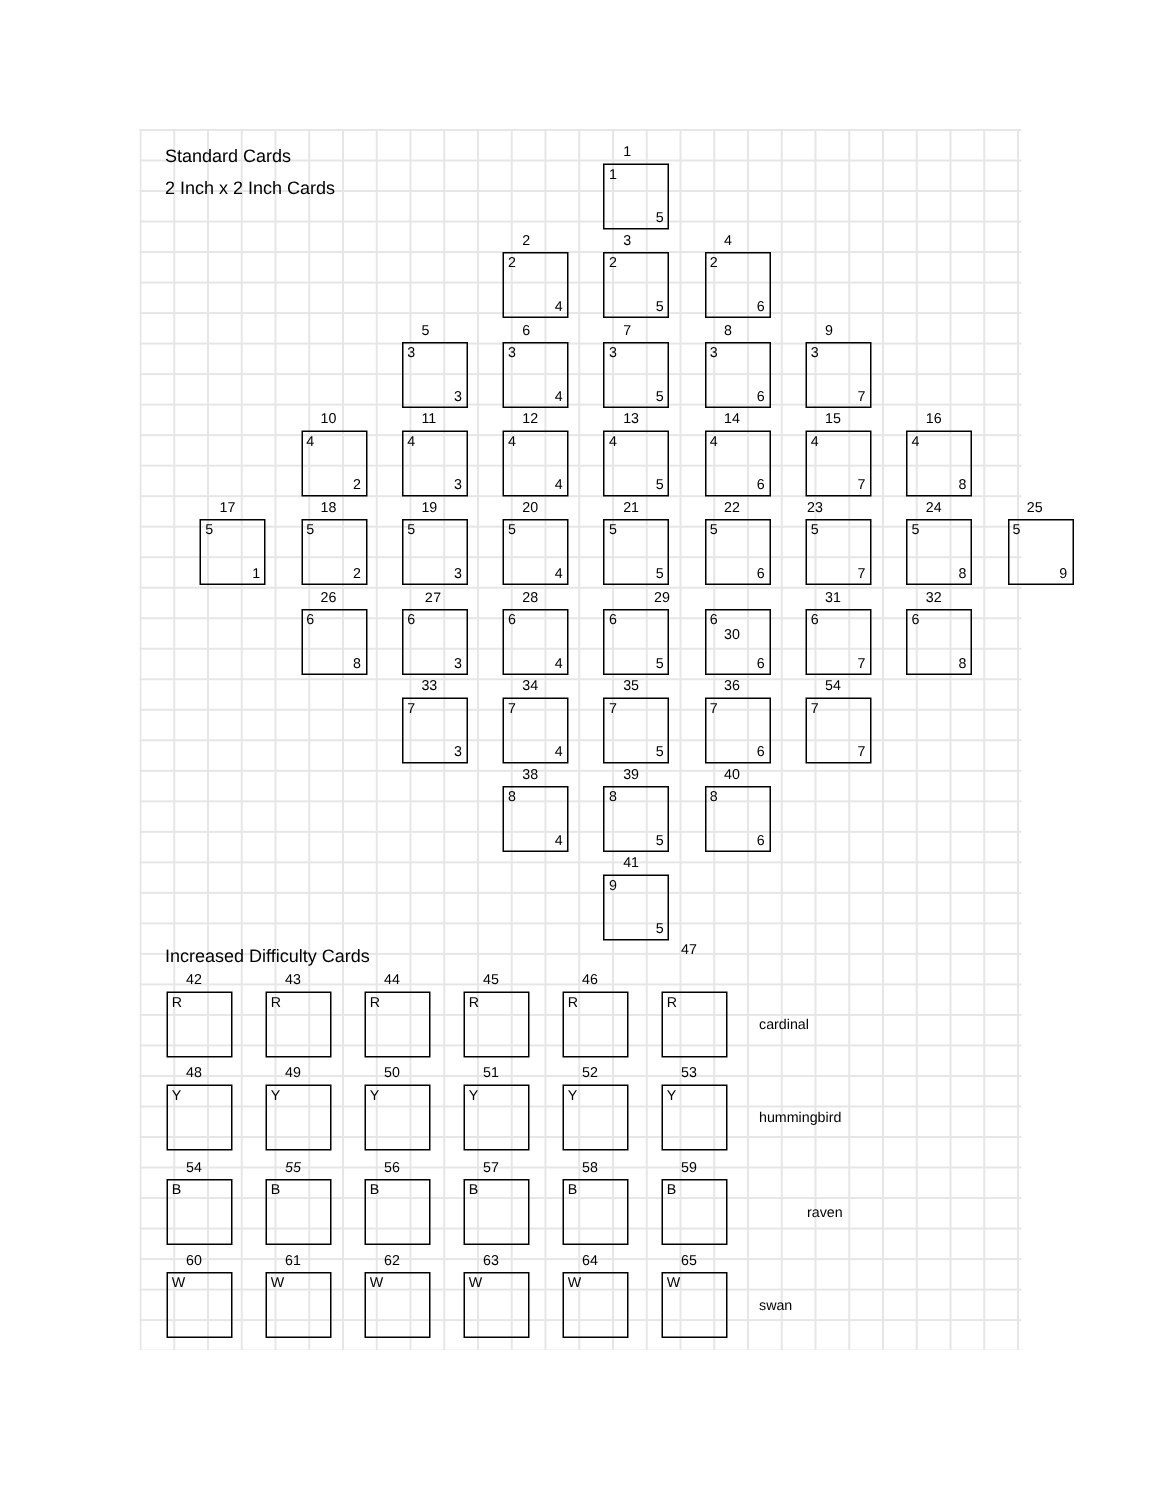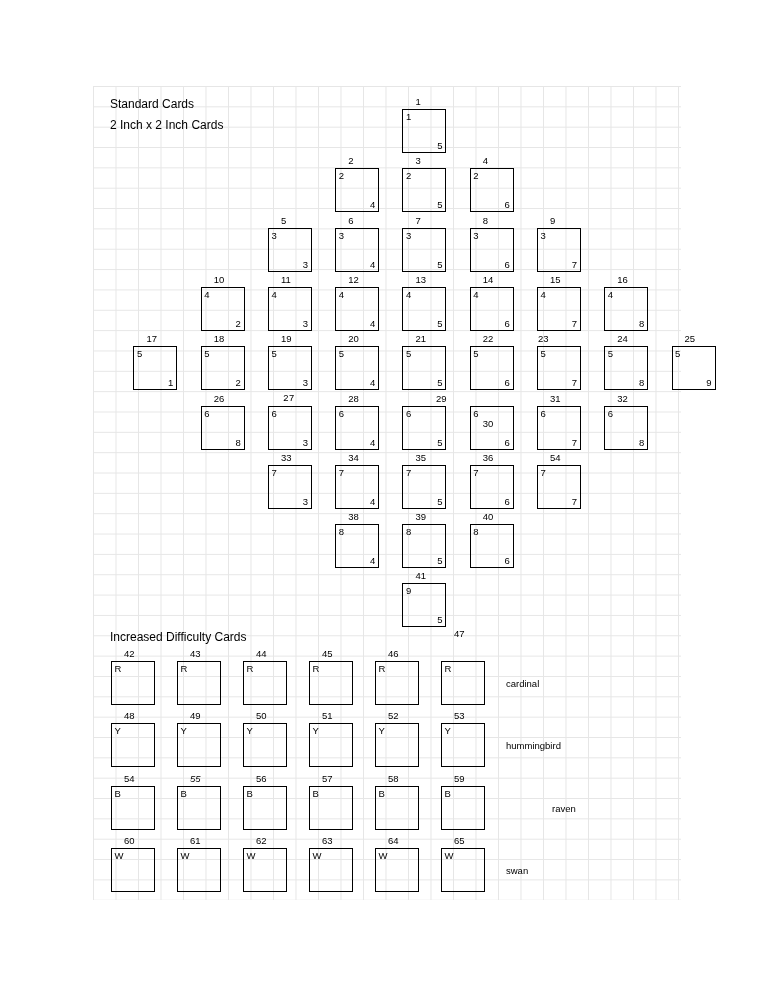--- a/index.html
+++ b/index.html
@@ -363,21 +363,21 @@
       </div>
       <div class="cardnum" style="left: 322px; top: 772.6px;">57</div>
       <div class="card" style="left: 375px; top: 785.6px;">
         <div class="tl">B</div>
       </div>
       <div class="cardnum" style="left: 388px; top: 772.6px;">58</div>
       <div class="card" style="left: 441px; top: 785.6px;">
         <div class="tl">B</div>
       </div>
       <div class="cardnum" style="left: 454px; top: 772.6px;">59</div>
-      <div class="rowlabel" style="left: 520px; top: 802.6px; padding-left: 32px;">raven</div>
+      <div class="rowlabel" style="left: 506px; top: 802.6px; padding-left: 32px;">raven</div>
       <div class="card" style="left: 111px; top: 847.9px;">
         <div class="tl">W</div>
       </div>
       <div class="cardnum" style="left: 124px; top: 834.9px;">60</div>
       <div class="card" style="left: 177px; top: 847.9px;">
         <div class="tl">W</div>
       </div>
       <div class="cardnum" style="left: 190px; top: 834.9px;">61</div>
       <div class="card" style="left: 243px; top: 847.9px;">
         <div class="tl">W</div>

